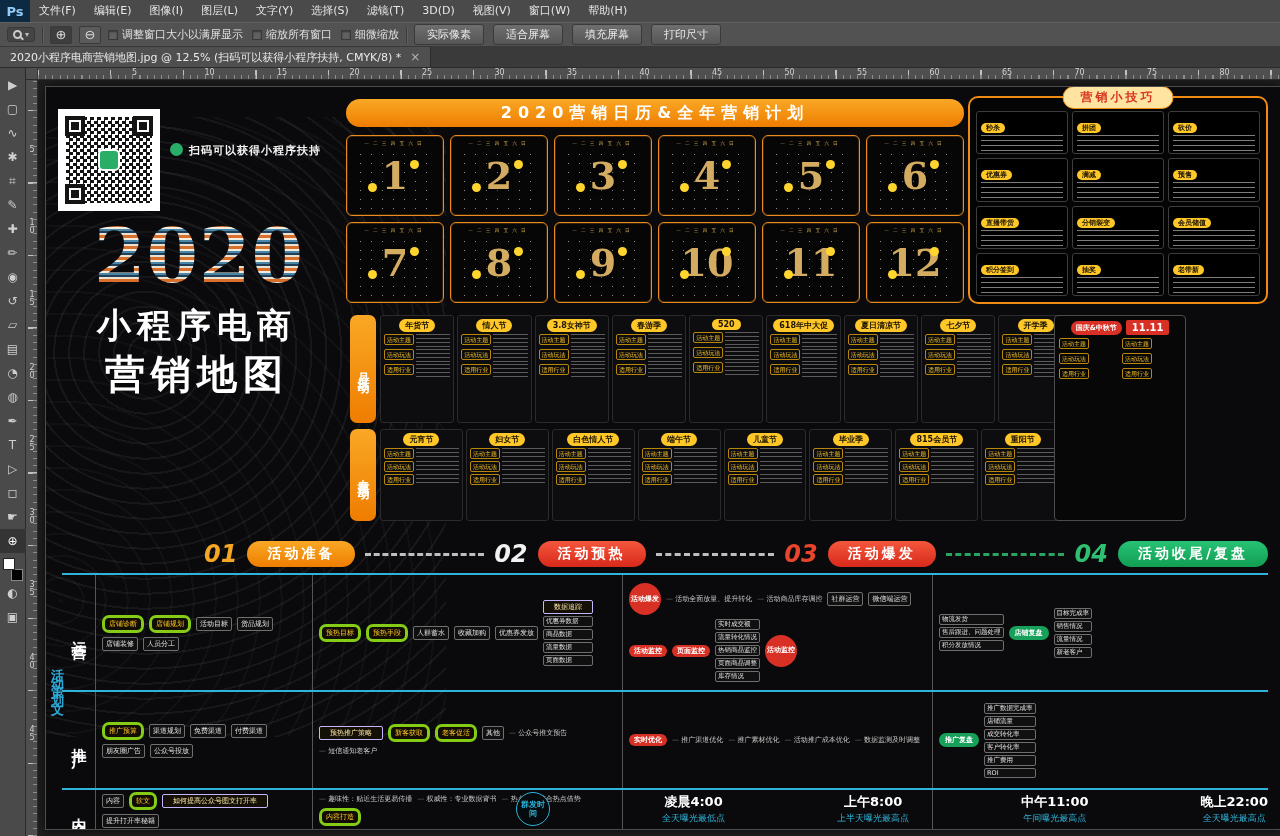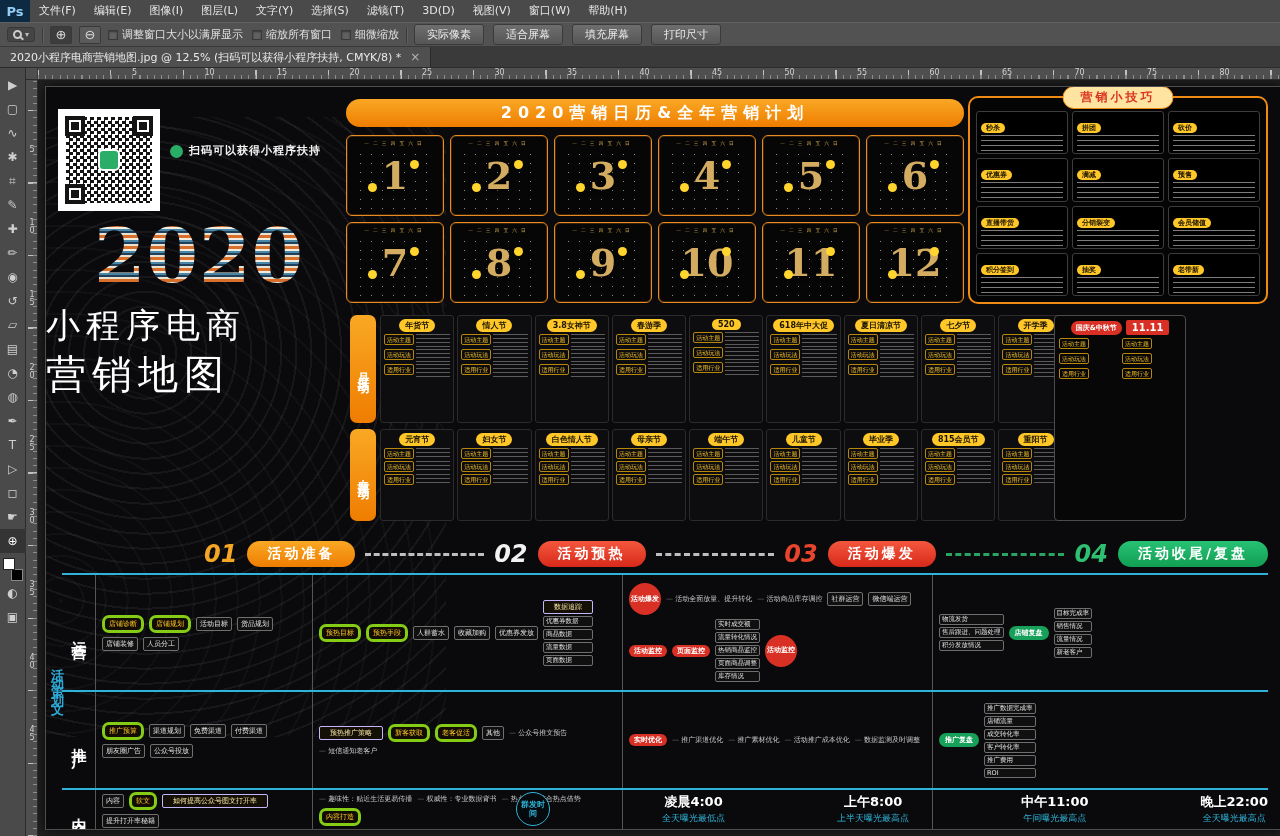--- a/index.html
+++ b/index.html
@@ -53,28 +53,28 @@
 .rings{position:absolute;left:-70px;top:30px;width:470px;height:620px;pointer-events:none;opacity:.55;
 background:repeating-radial-gradient(circle at 36% 38%,rgba(150,150,155,.18) 0 2px,transparent 2px 15px),
 repeating-radial-gradient(circle at 18% 78%,rgba(150,150,155,.10) 0 2px,transparent 2px 22px)}
 
 .qr{position:absolute;left:12px;top:22px;width:102px;height:102px;background:#fff;padding:8px}
 .qr-pat{width:100%;height:100%;background:repeating-conic-gradient(#141414 0 25%,#fff 0 50%);background-size:7px 7px}
 .fp{position:absolute;width:20px;height:20px;border:4px solid #141414;background:#fff}
 .fp::after{content:"";position:absolute;inset:2px;background:#141414}
 .fp1{left:7px;top:7px}.fp2{right:7px;top:7px}.fp3{left:7px;bottom:7px}
 .qr-badge{position:absolute;left:50%;top:50%;transform:translate(-50%,-50%);width:22px;height:22px;background:#2aae67;border:2px solid #fff;border-radius:5px}
-.qr-caption{position:absolute;left:124px;top:56px;display:flex;align-items:flex-end;gap:6px;color:#f5f5f5;font-size:11px;font-weight:bold;letter-spacing:1px}
+.qr-caption{position:absolute;left:124px;top:56px;display:flex;align-items:flex-start;gap:6px;color:#f5f5f5;font-size:11px;font-weight:bold;letter-spacing:1px}
 .wx-dot{width:13px;height:13px;background:#2aae67;border-radius:50%;flex:none}
 
 .year{position:absolute;left:28px;top:126px;width:250px;text-align:center;font-size:74px;font-weight:900;
 font-family:"DejaVu Serif","Liberation Serif",serif;letter-spacing:1px;
 background:repeating-linear-gradient(180deg,#d86f2a 0 3px,#f3ede0 3px 5px,#4a86a8 5px 7px,#223f58 7px 9px,#e8e2d4 9px 11px);
 -webkit-background-clip:text;background-clip:text;color:transparent}
-.ptitle{position:absolute;left:0;width:302px;text-align:left;color:#fff;font-weight:400;letter-spacing:6px}
+.ptitle{position:absolute;left:0;width:302px;text-align:center;color:#fff;font-weight:700;letter-spacing:6px}
 .t1{top:216px;font-size:34px}
 .t2{top:260px;font-size:40px}
 
 .cal-header{position:absolute;left:300px;top:12px;width:618px;height:28px;background:linear-gradient(#f9a825,#ef7d00);border-radius:14px;color:#fff;font-size:16px;font-weight:bold;letter-spacing:6px;display:flex;align-items:center;justify-content:center;white-space:nowrap}
 .months{position:absolute;left:300px;top:48px;width:618px;height:168px;display:grid;grid-template-columns:repeat(6,1fr);grid-template-rows:1fr 1fr;gap:6px}
 .month-card{position:relative;border:1px solid #e98b1e;border-radius:6px;background:#060606;overflow:hidden;box-shadow:inset 0 0 0 1px rgba(233,139,30,.22)}
 .month-week{color:#c9a24b;font-size:6px;letter-spacing:5px;text-align:center;margin-top:3px;transform:scale(.8);white-space:nowrap}
 .month-grid{position:absolute;left:8px;right:8px;top:14px;bottom:6px;background-image:radial-gradient(circle,#8f8f8f .6px,transparent .9px);background-size:11px 9px}
 .month-num{position:absolute;left:0;right:0;top:50%;transform:translateY(-52%);text-align:center;font-size:38px;font-weight:bold;font-family:"DejaVu Serif","Liberation Serif",serif;color:#d3ac62;text-shadow:0 1px 4px rgba(0,0,0,.7)}
 .mdot{position:absolute;width:9px;height:9px;border-radius:50%;background:#ffd52e}
@@ -601,35 +601,20 @@
           <div class="event-group">
             <span class="event-tag">活动玩法</span>
             <span class="event-lines"></span>
           </div>
           <div class="event-group">
             <span class="event-tag">适用行业</span>
             <span class="event-lines"></span>
           </div>
         </div>
         <div class="event-card">
-          <div class="event-title">母亲节</div>
-          <div class="event-group">
-            <span class="event-tag">活动主题</span>
-            <span class="event-lines"></span>
-          </div>
-          <div class="event-group">
-            <span class="event-tag">活动玩法</span>
-            <span class="event-lines"></span>
-          </div>
-          <div class="event-group">
-            <span class="event-tag">适用行业</span>
-            <span class="event-lines"></span>
-          </div>
-        </div>
-        <div class="event-card">
           <div class="event-title">端午节</div>
           <div class="event-group">
             <span class="event-tag">活动主题</span>
             <span class="event-lines"></span>
           </div>
           <div class="event-group">
             <span class="event-tag">活动玩法</span>
             <span class="event-lines"></span>
           </div>
           <div class="event-group">

